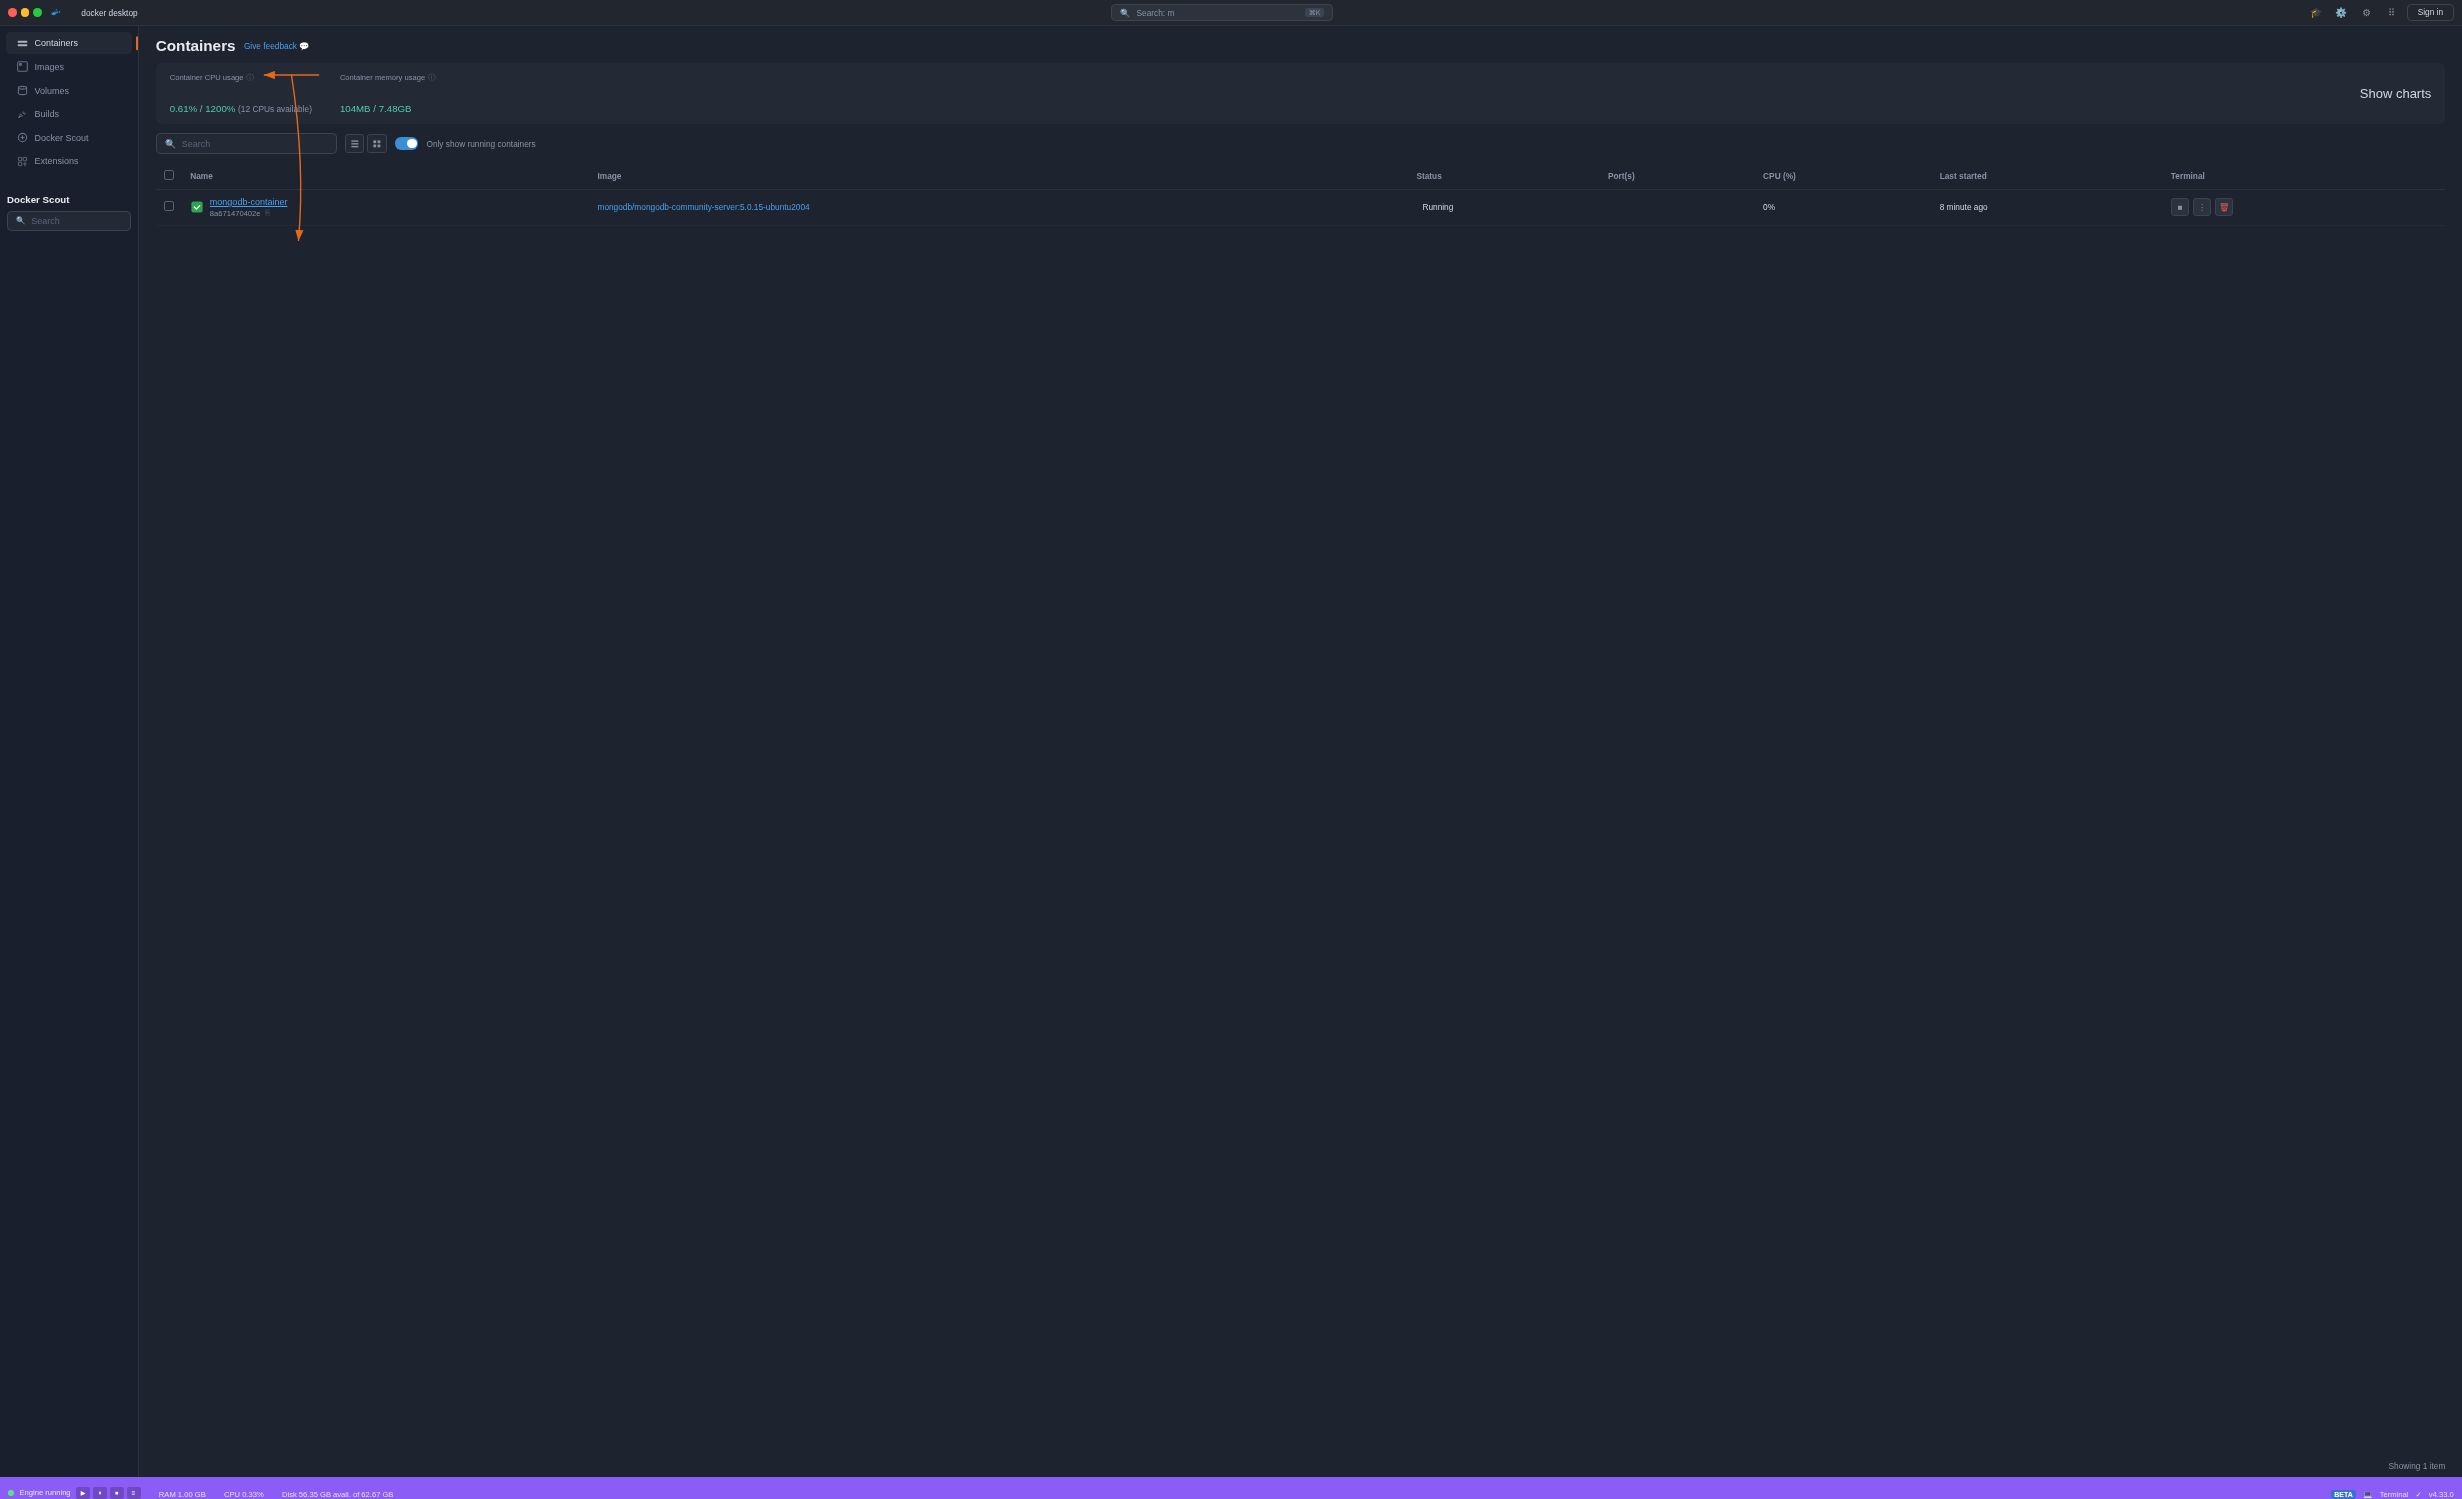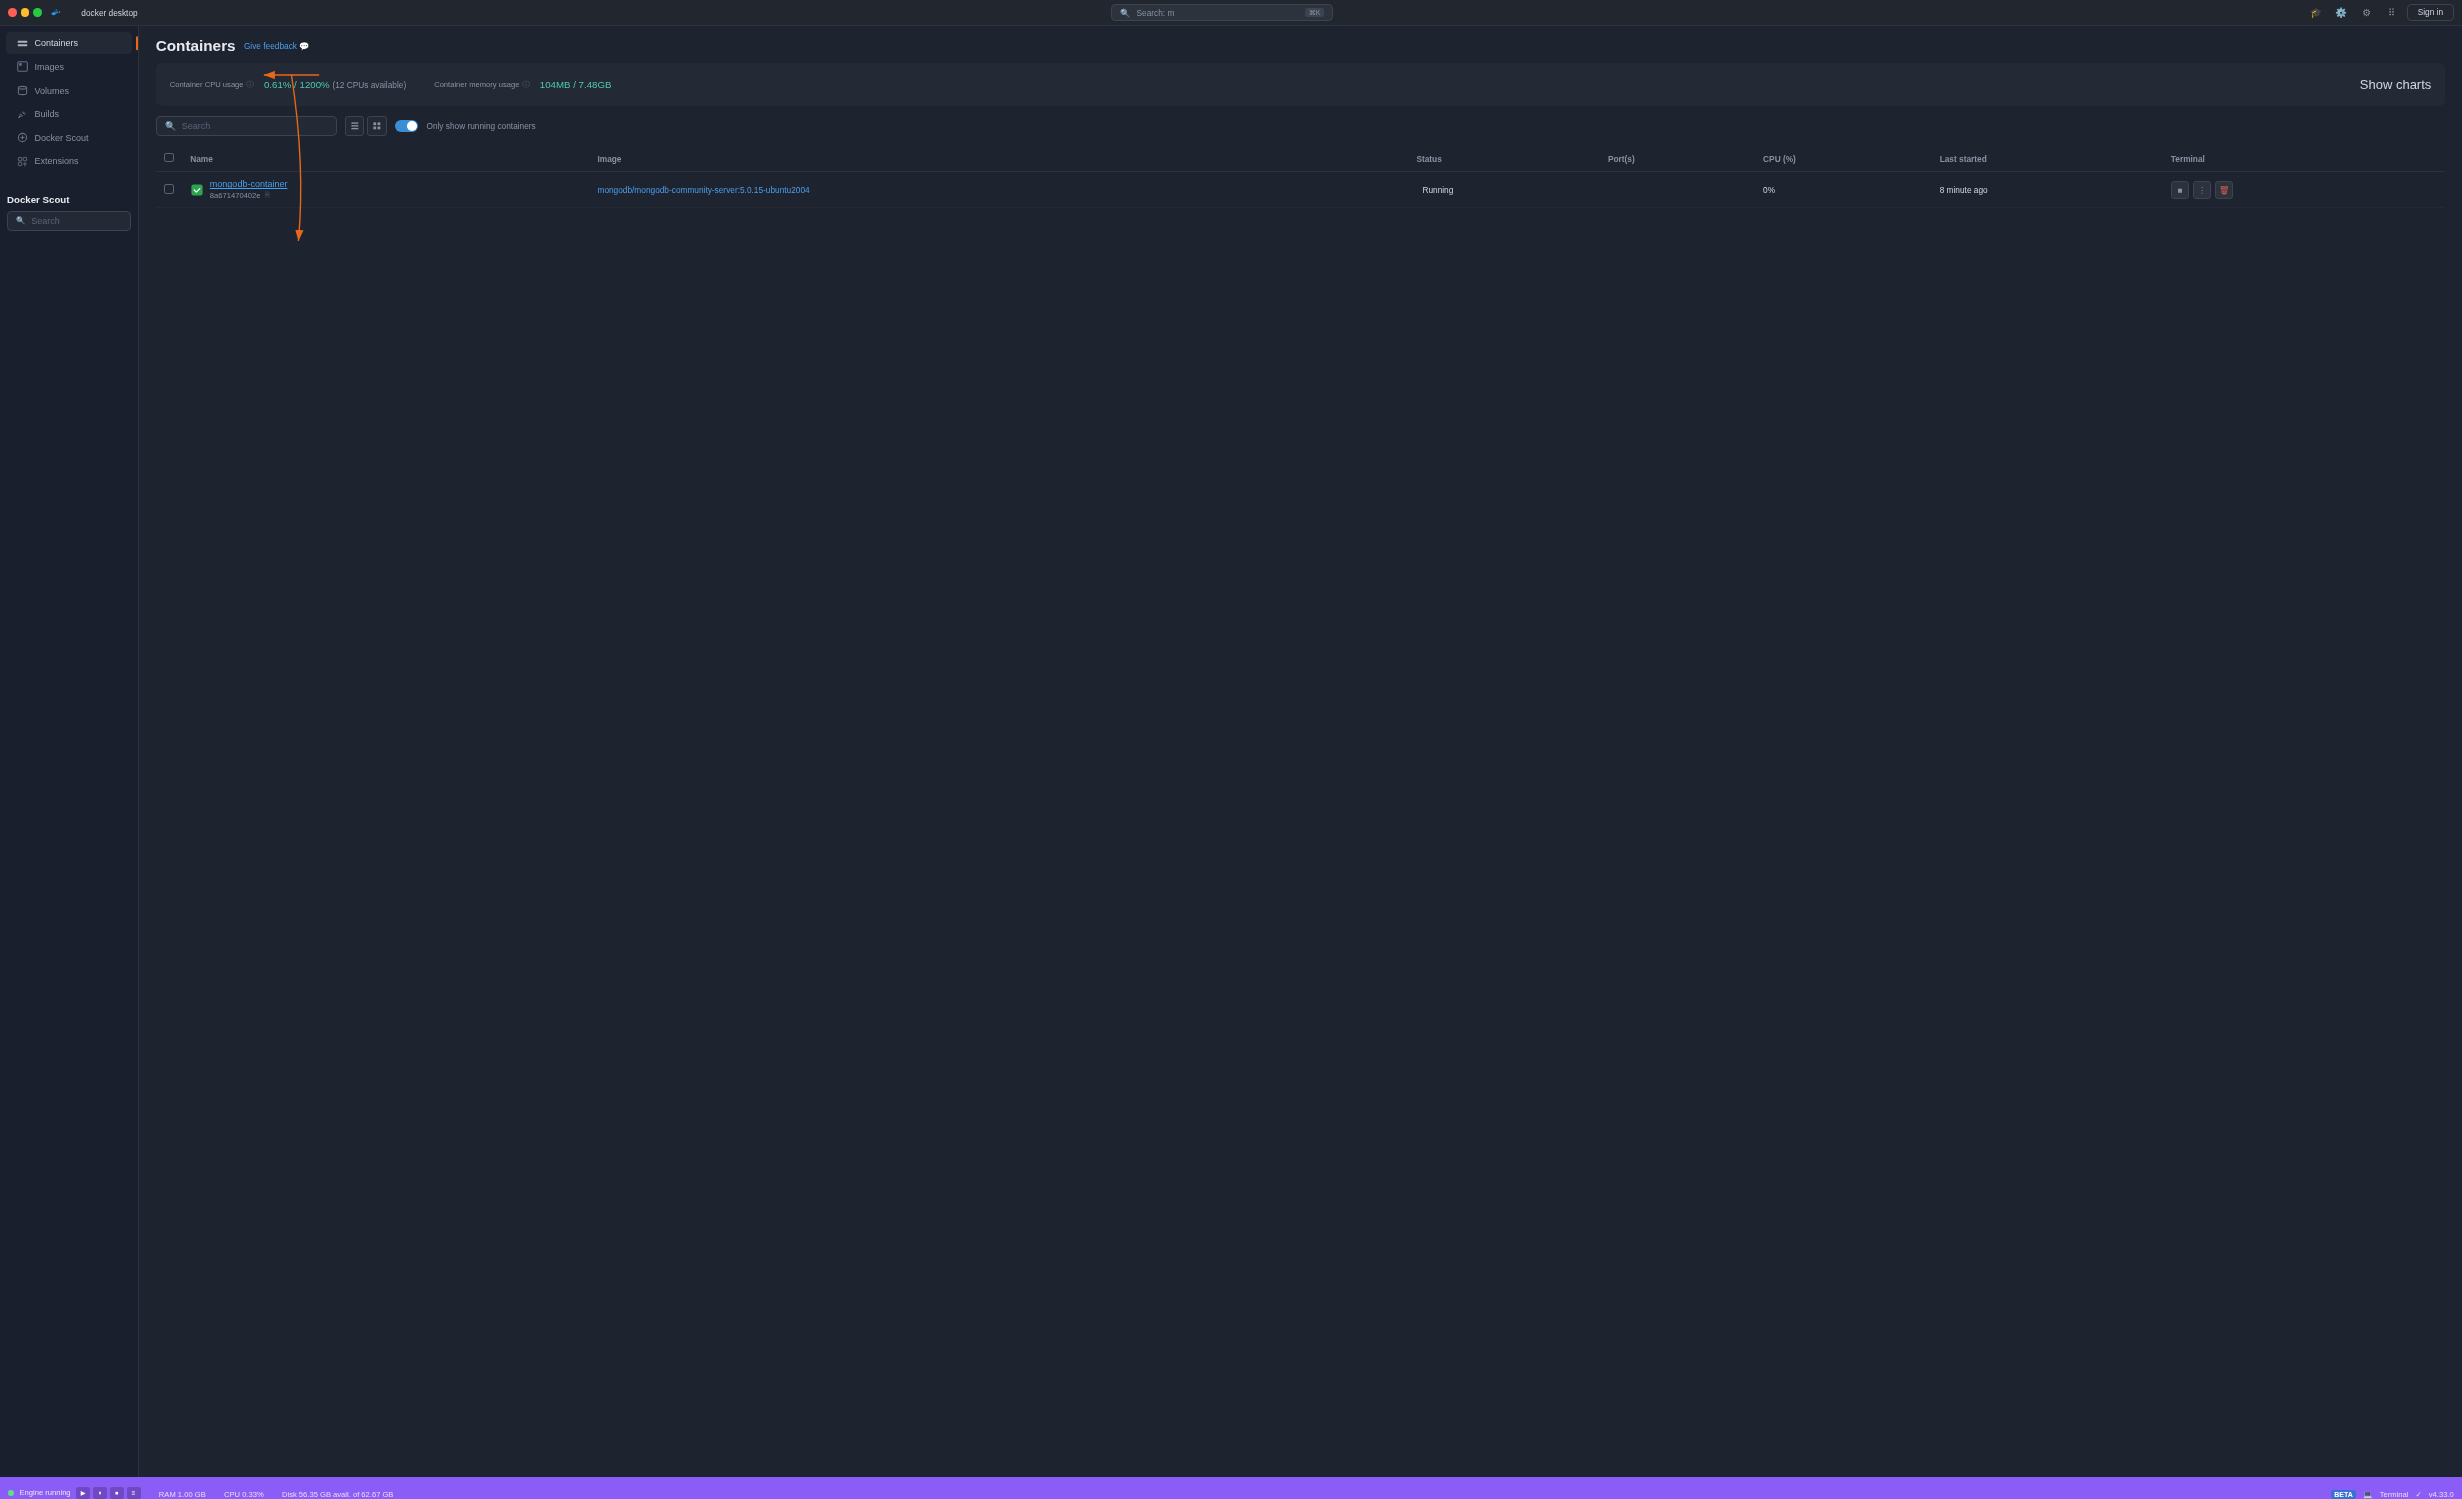--- a/index.html
+++ b/index.html
@@ -195,22 +195,22 @@
       background: #242936;
       border-radius: 5.6px;
       padding: 9.7px 14px;
       display: flex;
       align-items: center;
       gap: 28px;
       flex-shrink: 0;
     }
     .stat-item {
       display: flex;
-      flex-direction: row;
-      gap: 10px;
+      flex-direction: column;
+      gap: 20px;
     }
     .stat-label {
       font-size: 7.6px;
       color: #8892a4;
       display: flex;
       align-items: center;
       gap: 2.8px;
     }
     .stat-value {
       font-size: 9.7px;
@@ -670,20 +670,21 @@
                   <button class="action-btn" title="Stop">■</button>
                   <button class="action-btn" title="More">⋮</button>
                   <button class="action-btn delete" title="Delete">🗑</button>
                 </div>
               </td>
             </tr>
           </tbody>
         </table>
       </div>
 
+      <div class="showing-count">Showing 1 item</div>
     </div>
 
     <svg style="position:absolute; top:35px; left:111px; pointer-events:none; z-index:50;" width="83" height="194" viewBox="0 0 120 280">
       <defs>
         <marker id="arrowhead" markerWidth="8" markerHeight="6" refX="8" refY="3" orient="auto">
           <polygon points="0 0, 8 3, 0 6" fill="#e8681a"></polygon>
         </marker>
       </defs>
 
       <line x1="100" y1="20" x2="20" y2="20" stroke="#e8681a" stroke-width="2" marker-end="url(#arrowhead)"></line>

